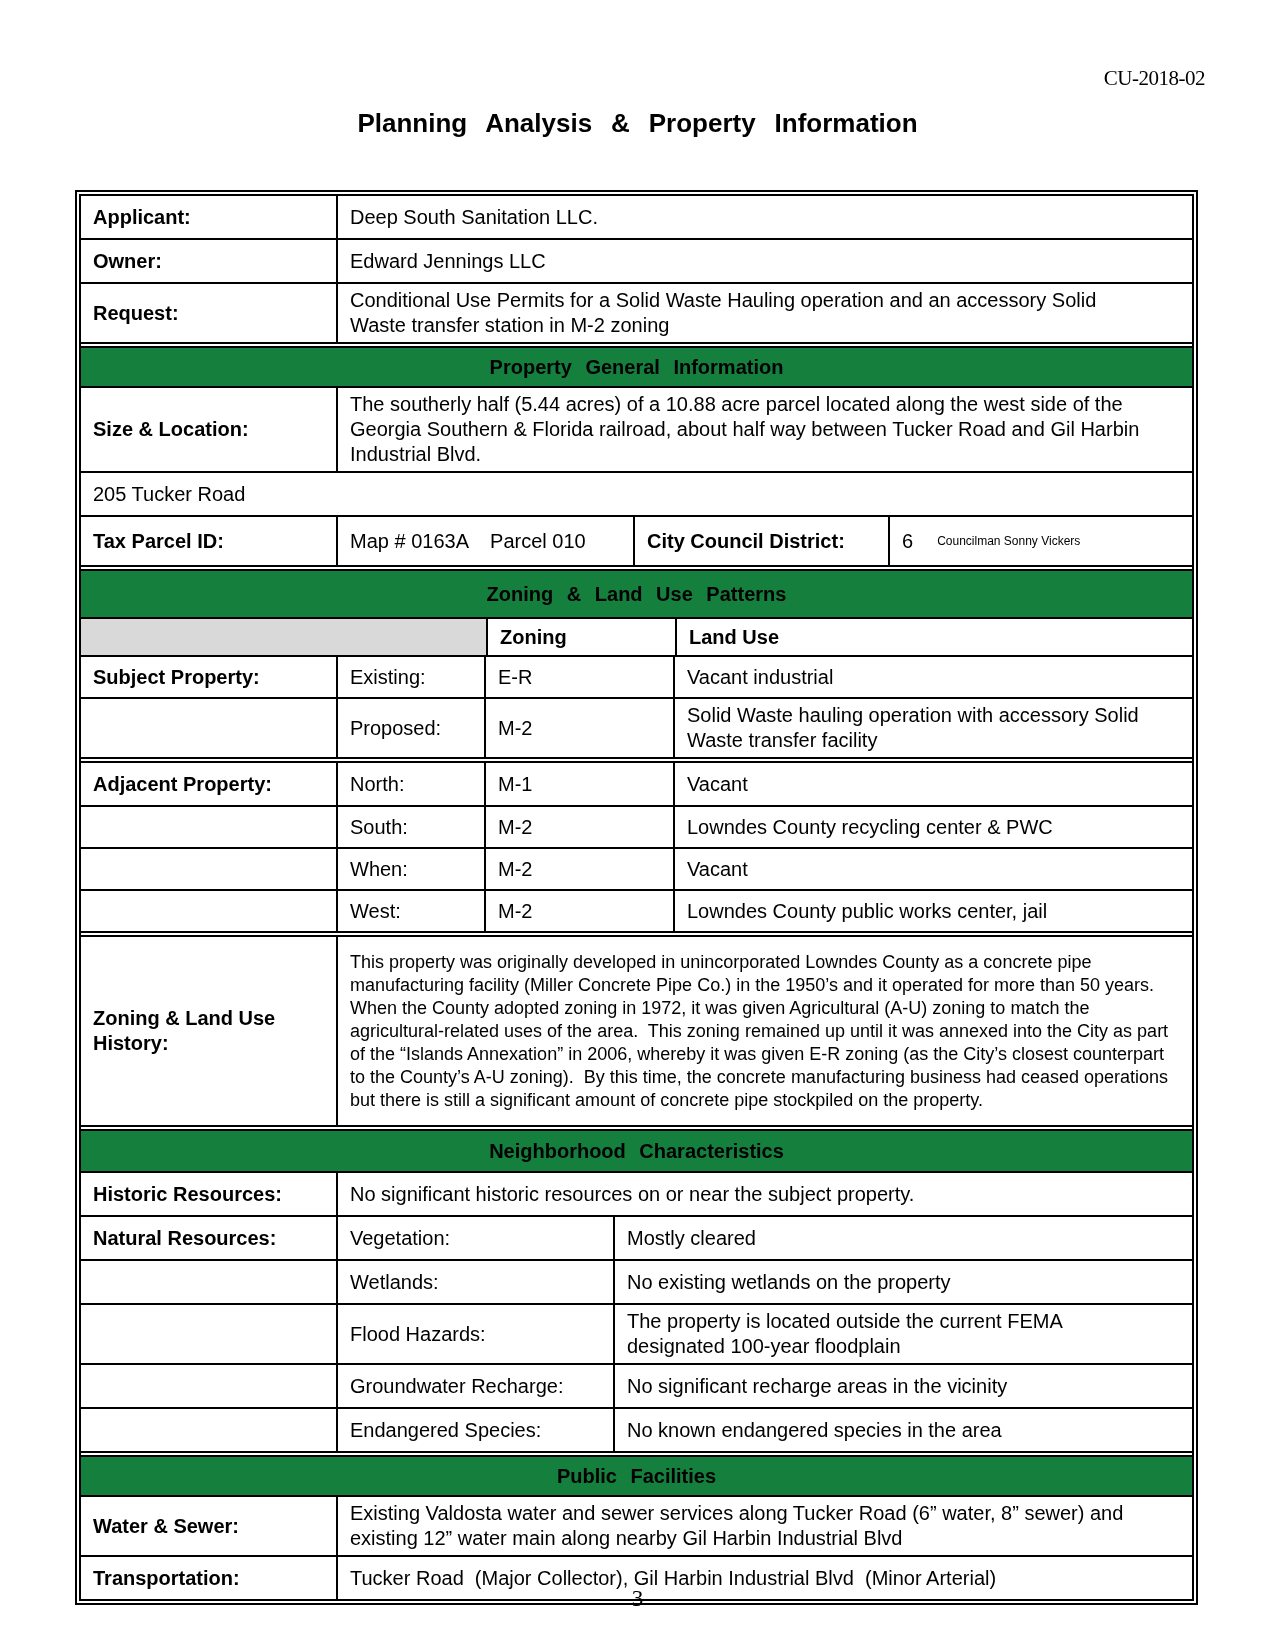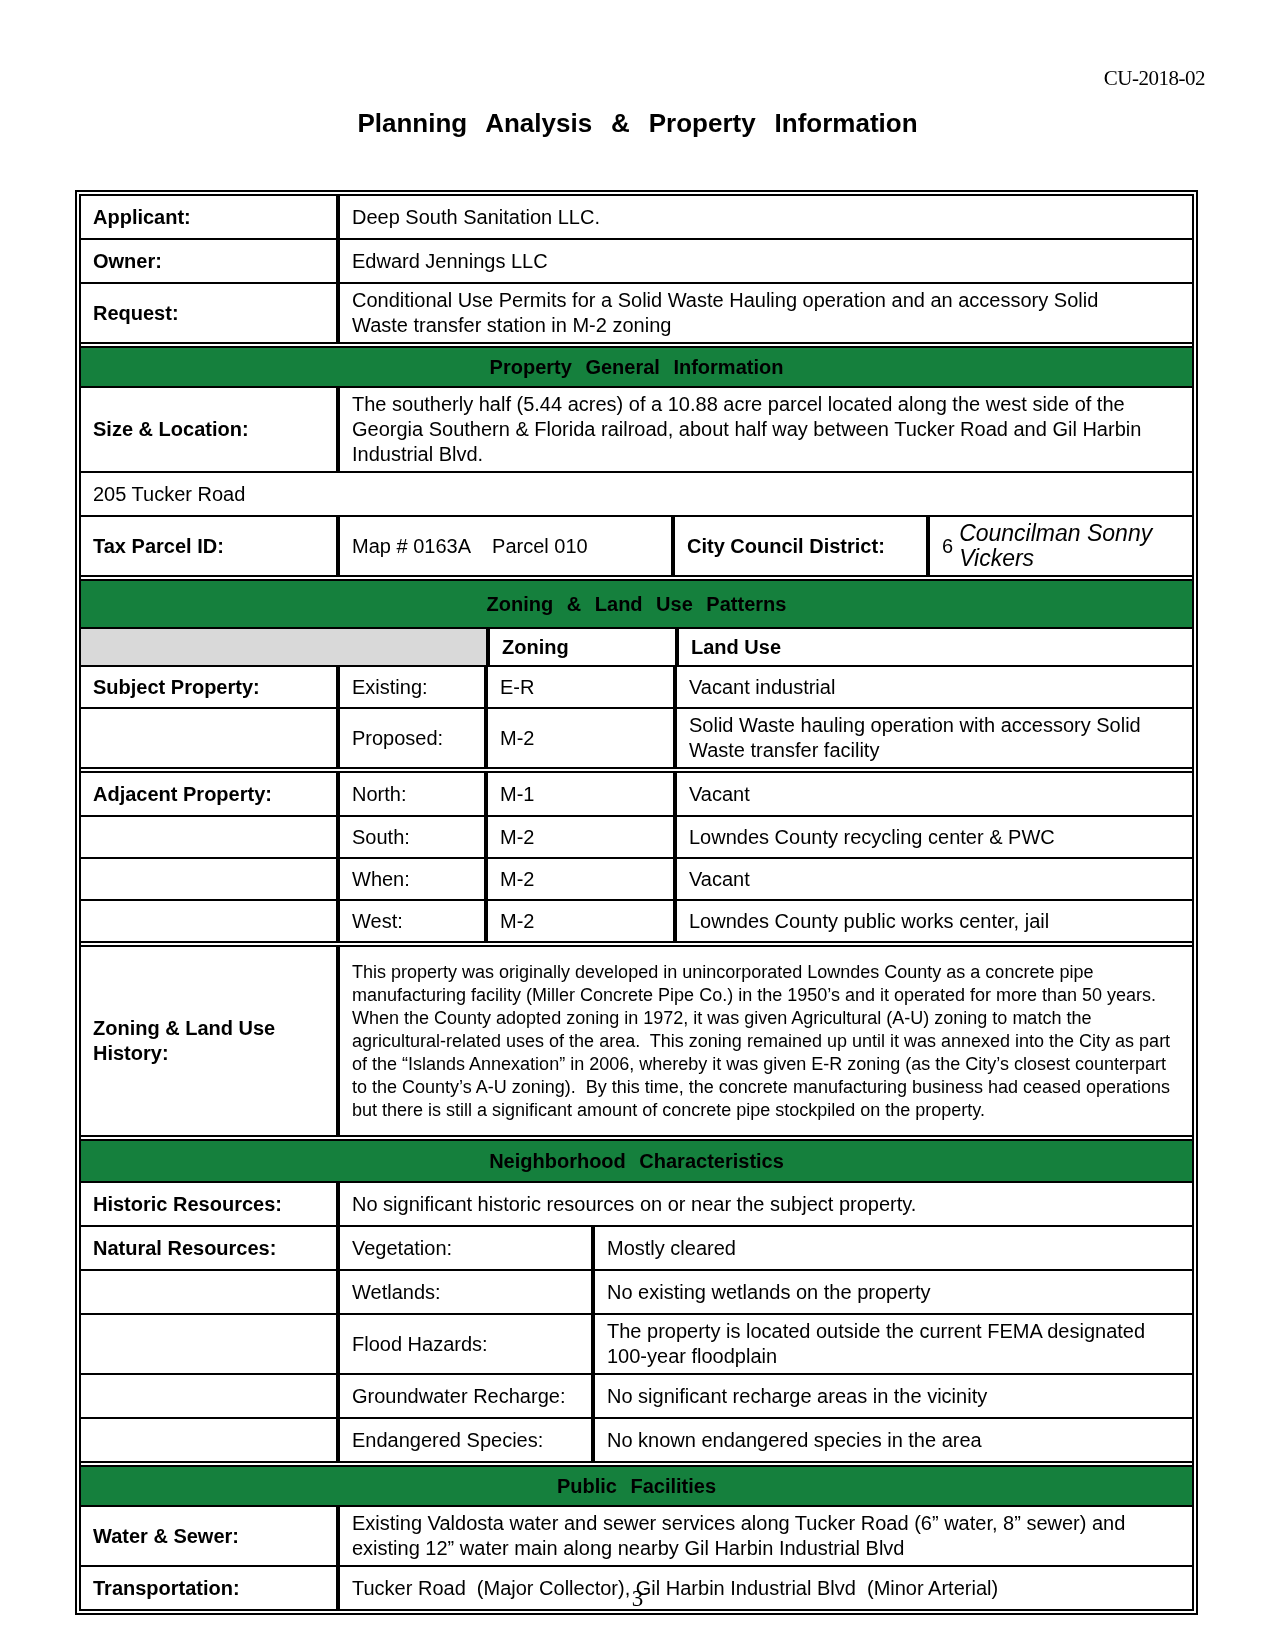--- a/index.html
+++ b/index.html
@@ -20,41 +20,41 @@
     position:absolute;top:190px;left:75px;width:1123px;
     border:6px double #000;box-sizing:border-box;background:#fff;
   }
   .row{display:flex;align-items:stretch;border-top:2px solid #000;min-height:40px;}
   .row.first{border-top:0;}
   .row.dbl{border-top:6px double #000;}
   .c{
     box-sizing:border-box;display:flex;align-items:center;
     padding:4px 12px;font-size:20px;line-height:25px;white-space:pre-wrap;
   }
-  .c + .c{border-left:4px solid #000000;}
+  .c + .c{border-left:2px solid #000000;}
   .b{font-weight:bold;}
   .fill{flex:1;}
   .w-label{width:255px;flex:none;}
   .w-dir{width:148px;flex:none;}
   .w-zone{width:189px;flex:none;}
-  .w-sub{width:255px;flex:none;}
-  .w-tax1{width:335px;flex:none;}
+  .w-sub{width:277px;flex:none;}
+  .w-tax1{width:297px;flex:none;}
   .w-tax2{width:255px;flex:none;}
   .w-merged{width:405px;flex:none;background:#d9d9d9;}
   .hdr{
     background:#15803d;justify-content:center;text-align:center;
     font-weight:bold;word-spacing:0.4em;
   }
   .h36{min-height:36px;} .h38{min-height:38px;} .h40{min-height:40px;}
   .h42{min-height:42px;} .h46{min-height:46px;} .h48{min-height:48px;}
   .h56{min-height:56px;} .h82{min-height:82px;} .h188{min-height:188px;}
   .small{font-size:18px;line-height:23px;}
   .pad-r{padding-right:40px;}
   .district-num{display:inline-block;}
-  .district-name{font-style:italic;font-size:23px;margin-left:6px;}
+  .district-name{font-size:12px;margin-left:24px;}
   .page-num{
     position:absolute;top:1586px;left:0;width:100%;text-align:center;
     font-family:"Liberation Serif",serif;font-size:23px;
   }
 </style>
 </head>
 <body>
 
 <div class="doc-number">CU-2018-02</div>
 <h1 class="title">Planning Analysis &amp; Property Information</h1>

